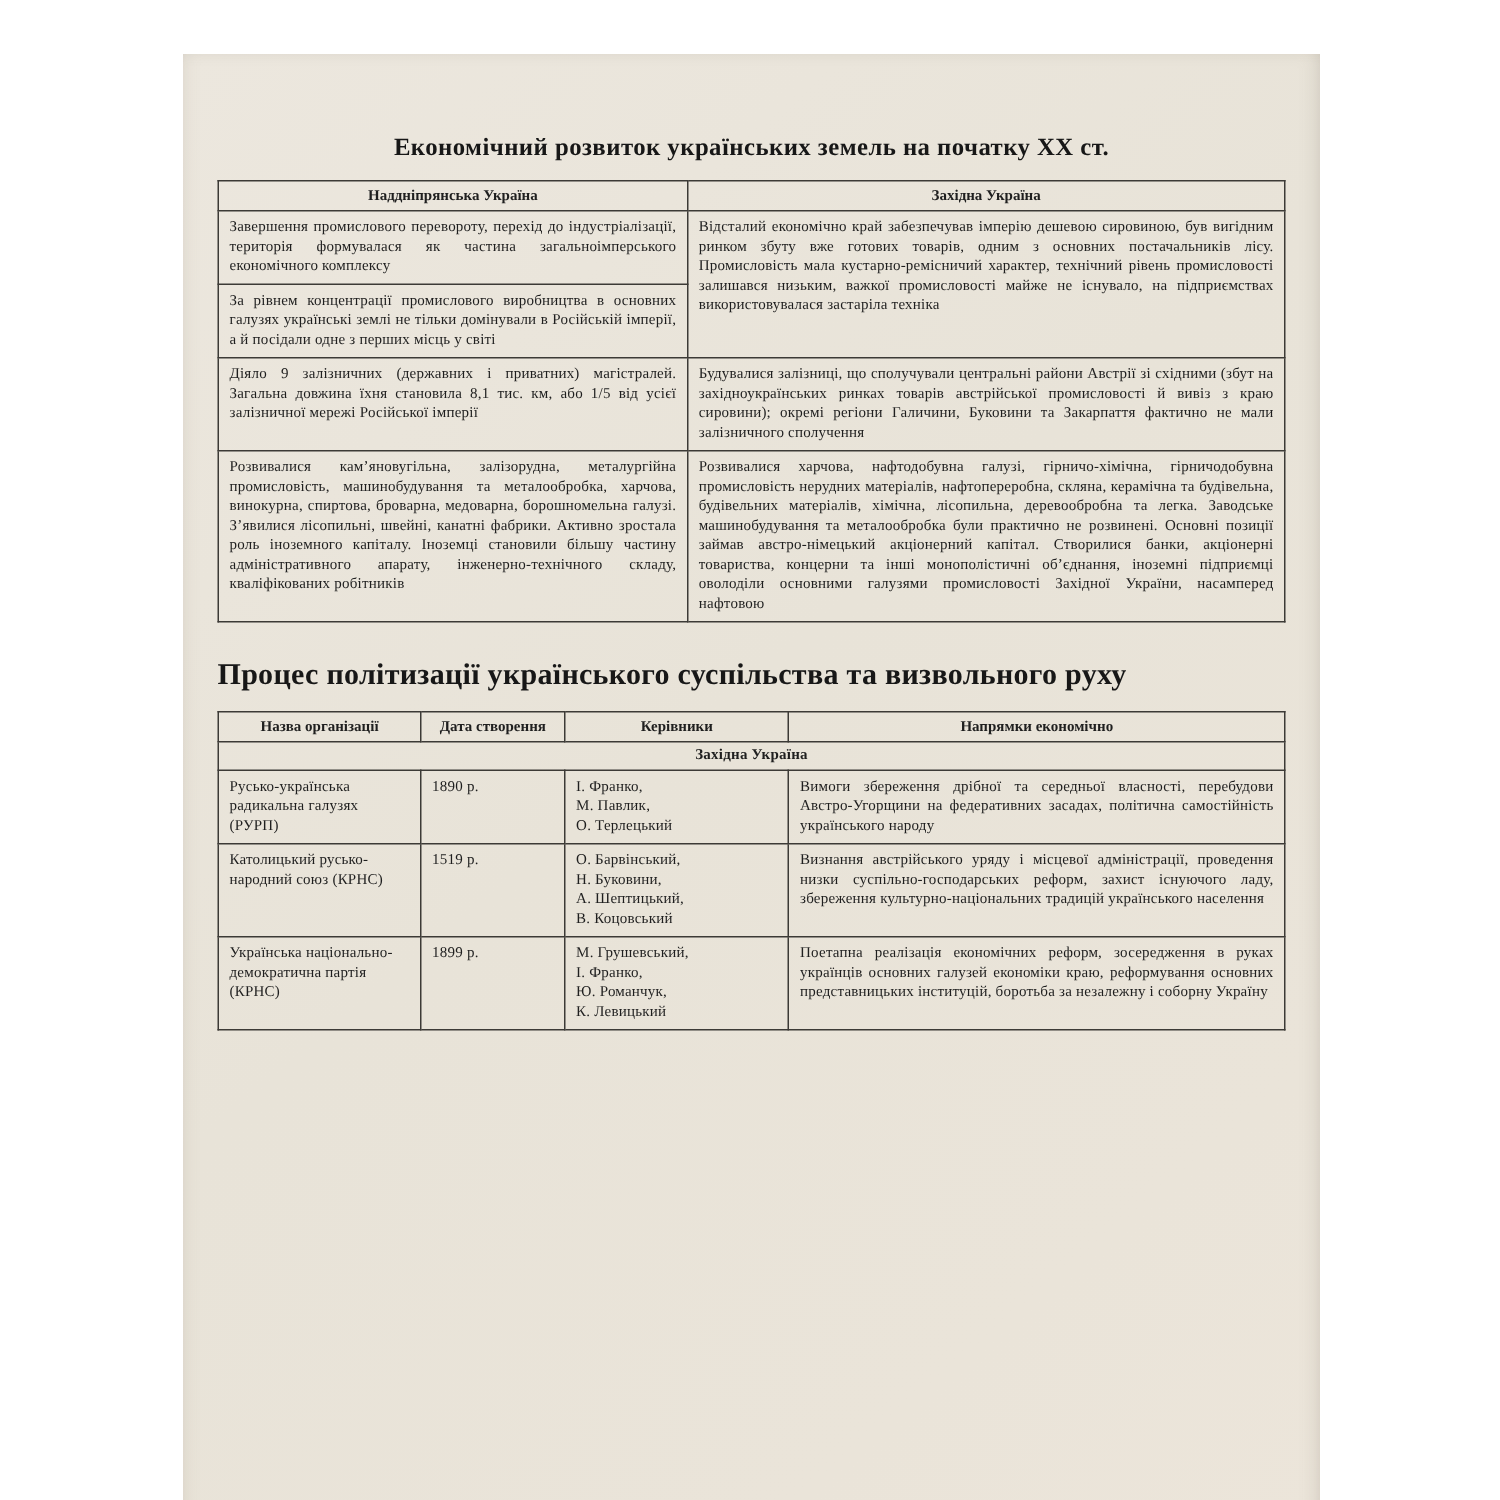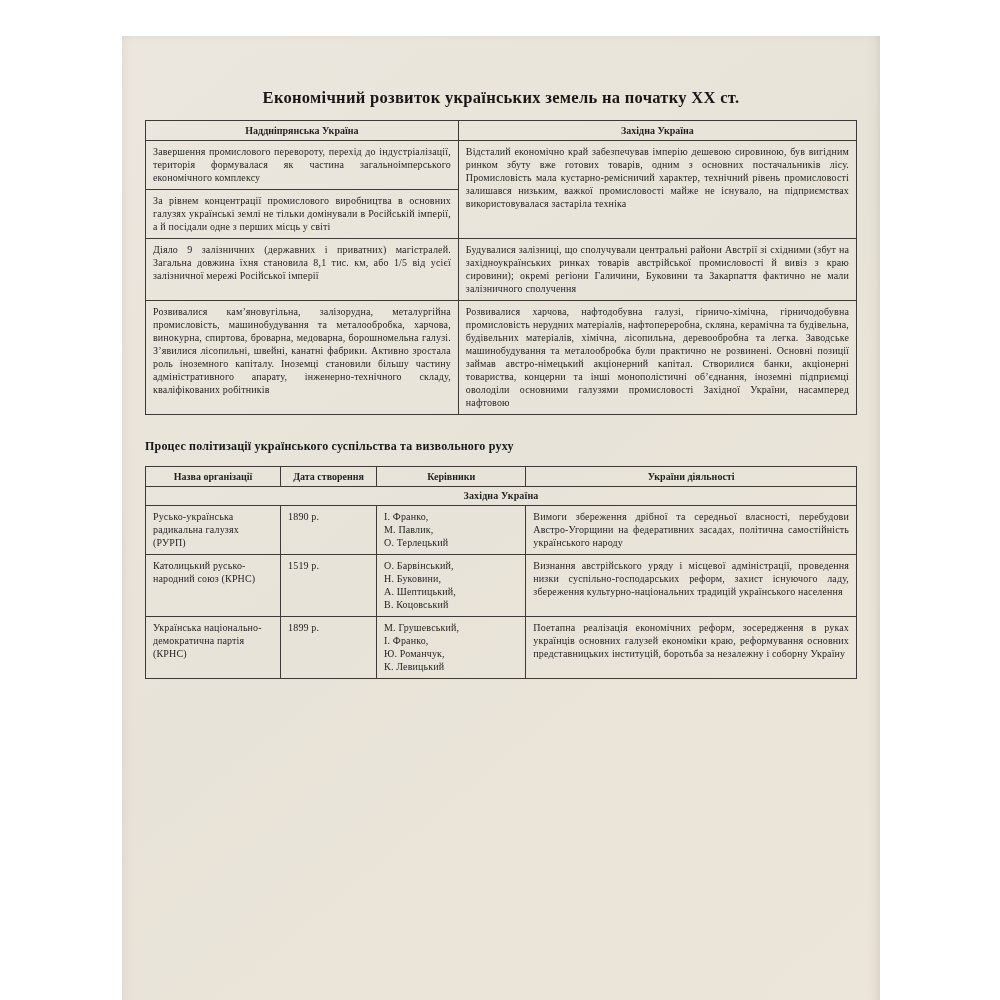--- a/index.html
+++ b/index.html
@@ -33,21 +33,21 @@
     margin: 0;
     padding-top: 52px;
     text-align: center;
     font-size: 16.5px;
     font-weight: bold;
     letter-spacing: 0.3px;
     color: #171717;
   }
   h2.section-title {
     margin: 24px 0 12px 0;
-    font-size: 12px;
+    font-size: 20px;
     font-weight: bold;
     letter-spacing: 0.2px;
     color: #171717;
   }
   table.doc-table {
     border-collapse: collapse;
     width: 100%;
     table-layout: fixed;
     background: transparent;
   }
@@ -139,21 +139,21 @@
           <col style="width:19%">
           <col style="width:13.5%">
           <col style="width:21%">
           <col style="width:46.5%">
         </colgroup>
         <thead>
           <tr>
             <th>Назва організації</th>
             <th>Дата створення</th>
             <th>Керівники</th>
-            <th>України діяльності</th>
+            <th>Напрямки економічно</th>
           </tr>
         </thead>
         <tbody>
           <tr>
             <td class="region-subheader" colspan="4">Західна Україна</td>
           </tr>
           <tr>
             <td class="cell-plain">Русько-українська радикальна галузях (РУРП)</td>
             <td class="cell-plain">1890 р.</td>
             <td class="cell-prelines">І. Франко,

